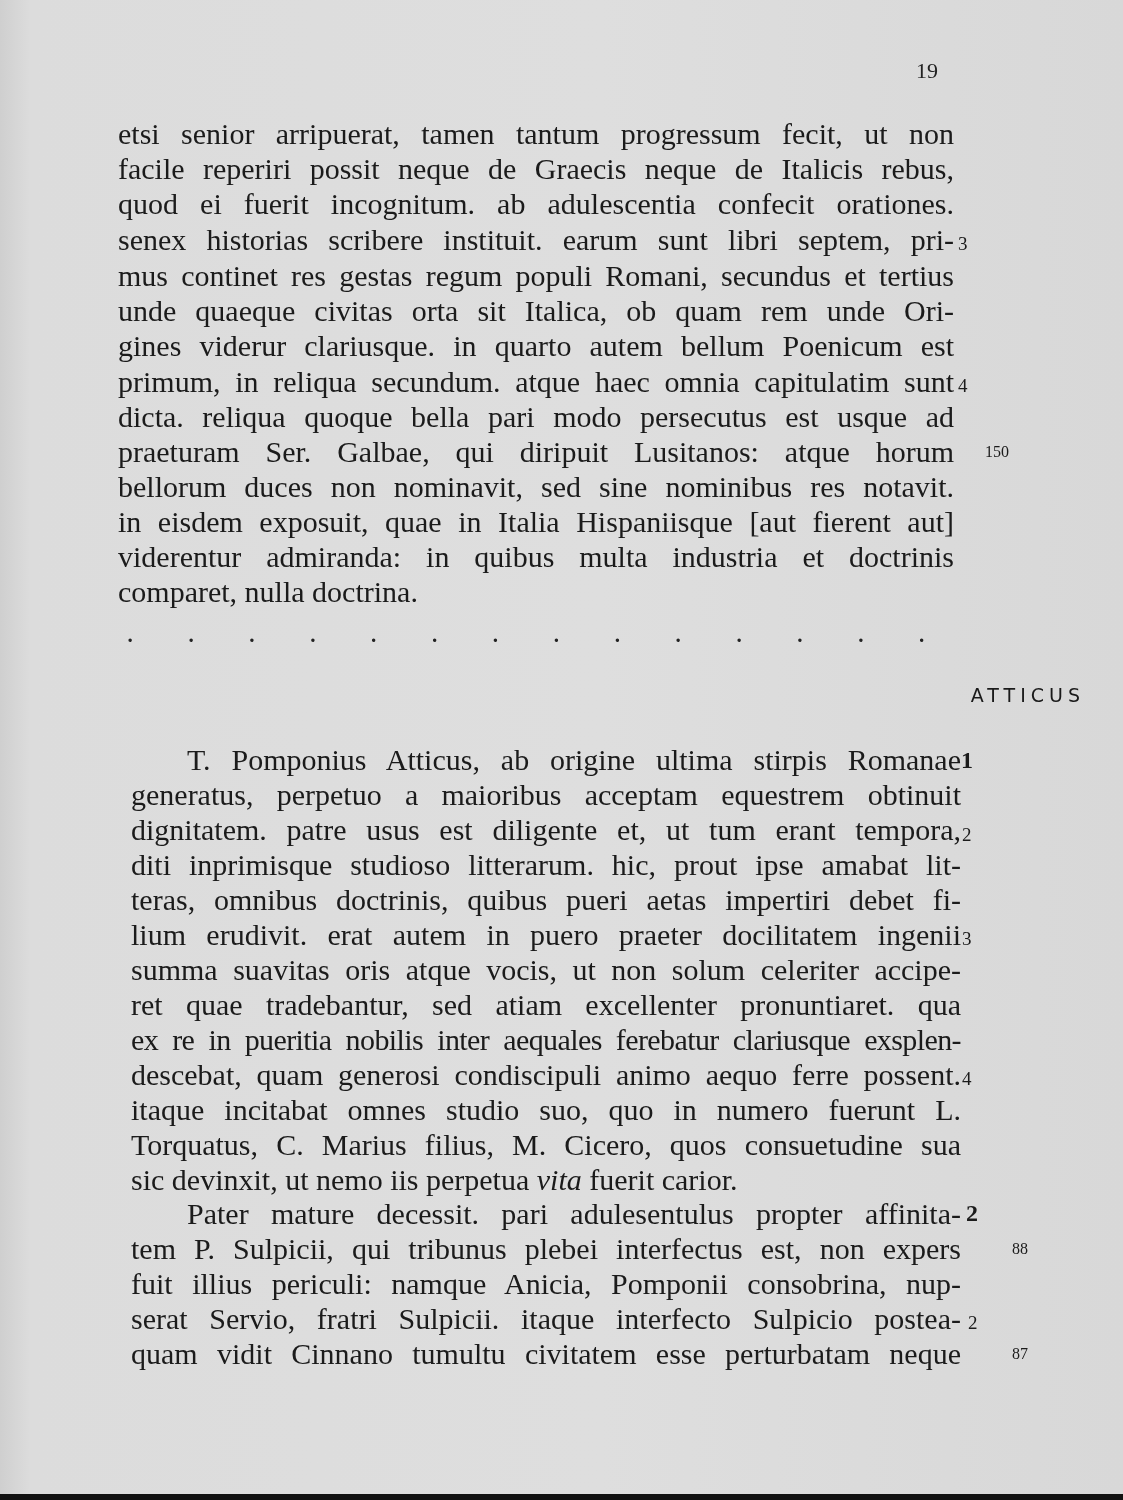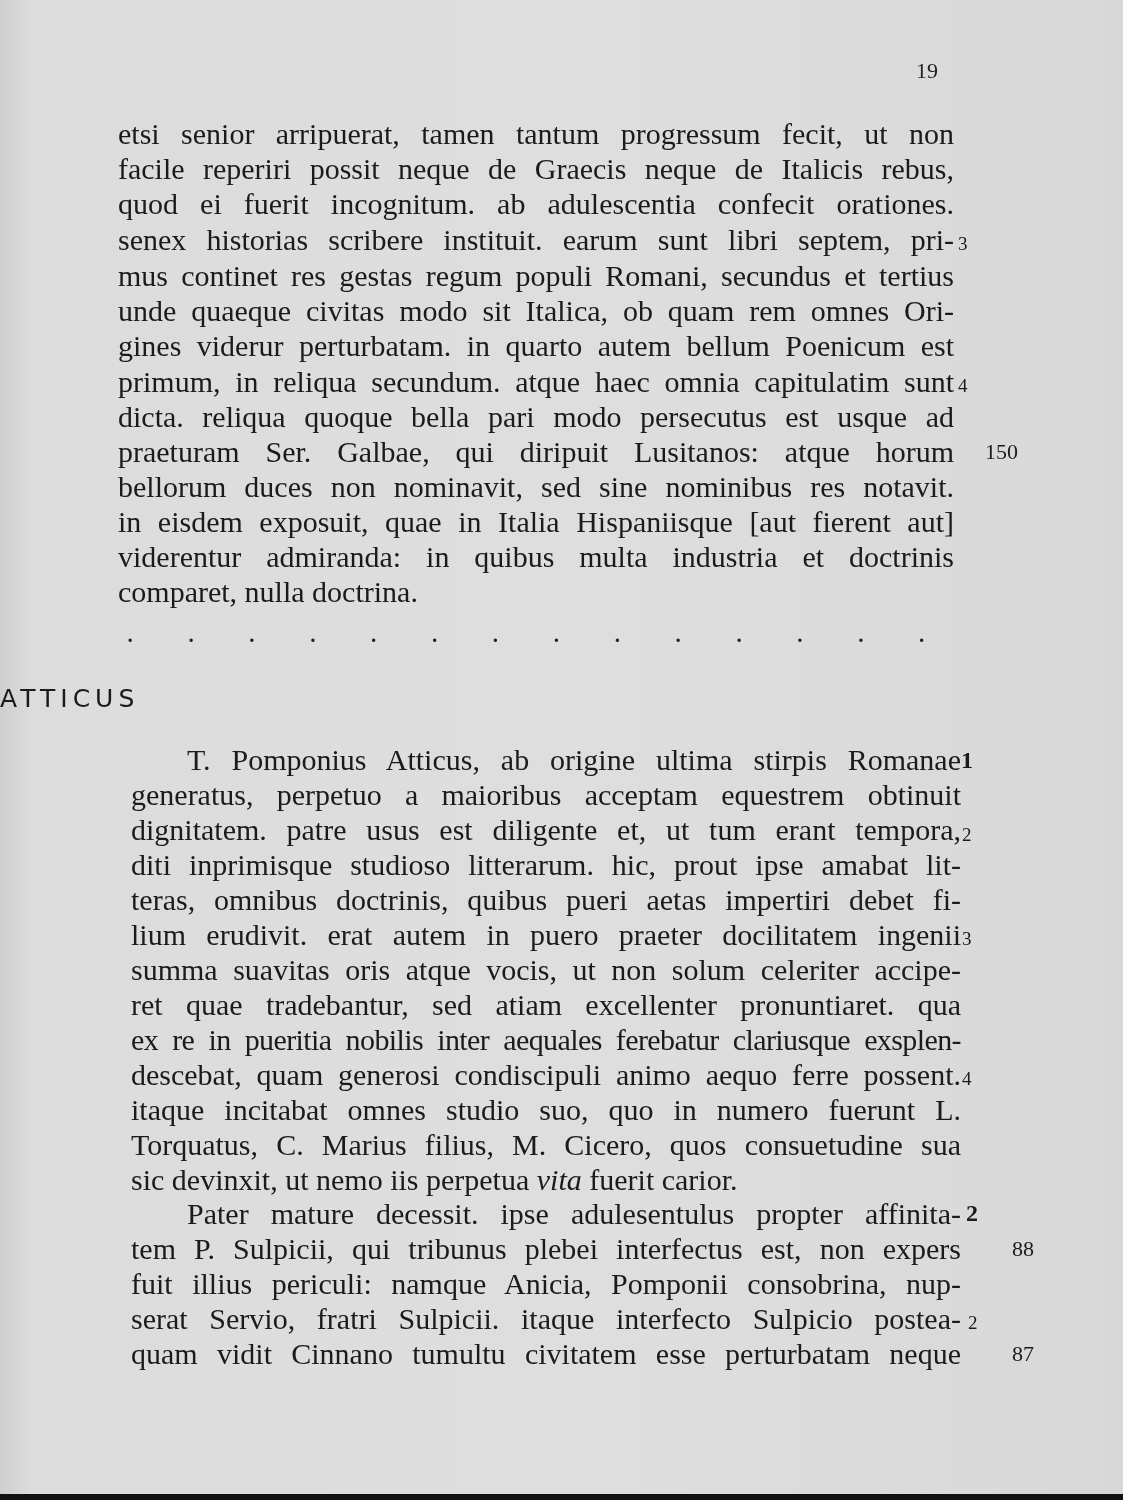--- a/index.html
+++ b/index.html
@@ -25,51 +25,51 @@
       font-size: 30px; line-height: 34px; height: 34px;
       white-space: nowrap; text-align: justify; text-align-last: justify;
       color: #1b1b1b;
     }
     .line.last { text-align-last: left; }
     .line.indent { padding-left: 68px; width: 768px; }
     .line.b2 { left: 131px; width: 830px; }
     .line.b2.indent { left: 131px; padding-left: 56px; width: 774px; }
     .marg {
       position: absolute; font-family: "Liberation Serif", serif;
-      font-size: 22px; line-height: 34px; color: #1b1b1b;
+      font-size: 16px; line-height: 34px; color: #1b1b1b;
     }
     .marg.bold { font-weight: bold; font-size: 24px; }
     .marg.small { font-size: 19px; }
     .dots {
       position: absolute; left: 126px; top: 618px; width: 800px;
       display: flex; justify-content: space-between;
       font-size: 26px; color: #222;
     }
     .heading {
-      position: absolute; top: 684px; left: 0; width: 1085px; text-align: left;
+      position: absolute; top: 684px; left: 0; width: 1085px; text-align: right;
       font-family: "DejaVu Sans", "Liberation Sans", sans-serif;
-      font-size: 25px; letter-spacing: 5px; color: #1a1a1a;
+      font-size: 19px; letter-spacing: 5px; color: #1a1a1a;
     }
     em { font-style: italic; }
   </style>
 </head>
 <body>
 
 <div class="page">
 
   <div class="page-number">19</div>
 
   <div>
     <div class="line" style="top:117px">etsi senior arripuerat, tamen tantum progressum fecit, ut non</div>
     <div class="line" style="top:152px">facile reperiri possit neque de Graecis neque de Italicis rebus,</div>
     <div class="line" style="top:187px">quod ei fuerit incognitum. ab adulescentia confecit orationes.</div>
     <div class="line" style="top:223px">senex historias scribere instituit. earum sunt libri septem, pri-</div>
     <div class="line" style="top:259px">mus continet res gestas regum populi Romani, secundus et tertius</div>
-    <div class="line" style="top:294px">unde quaeque civitas modo sit Italica, ob quam rem omnes Ori-</div>
-    <div class="line" style="top:329px">gines viderur perturbatam. in quarto autem bellum Poenicum est</div>
+    <div class="line" style="top:294px">unde quaeque civitas orta sit Italica, ob quam rem unde Ori-</div>
+    <div class="line" style="top:329px">gines viderur clariusque. in quarto autem bellum Poenicum est</div>
     <div class="line" style="top:365px">primum, in reliqua secundum. atque haec omnia capitulatim sunt</div>
     <div class="line" style="top:400px">dicta. reliqua quoque bella pari modo persecutus est usque ad</div>
     <div class="line" style="top:435px">praeturam Ser. Galbae, qui diripuit Lusitanos: atque horum</div>
     <div class="line" style="top:470px">bellorum duces non nominavit, sed sine nominibus res notavit.</div>
     <div class="line" style="top:505px">in eisdem exposuit, quae in Italia Hispaniisque [aut fierent aut]</div>
     <div class="line" style="top:540px">viderentur admiranda: in quibus multa industria et doctrinis</div>
     <div class="line last" style="top:575px">comparet, nulla doctrina.</div>
 
     <div class="marg small" style="left:958px; top:227px">3</div>
     <div class="marg small" style="left:958px; top:369px">4</div>
@@ -113,21 +113,21 @@
       <em>vita</em><span> fuerit carior.</span>
     </div>
 
     <div class="marg bold" style="left:961px; top:743px">1</div>
     <div class="marg small" style="left:962px; top:818px">2</div>
     <div class="marg small" style="left:962px; top:922px">3</div>
     <div class="marg small" style="left:962px; top:1062px">4</div>
   </div>
 
   <div>
-    <div class="line b2 indent" style="top:1197px">Pater mature decessit. ipse adulesentulus propter affinita-</div>
+    <div class="line b2 indent" style="top:1197px">Pater mature decessit. pari adulesentulus propter affinita-</div>
     <div class="line b2" style="top:1232px">tem P. Sulpicii, qui tribunus plebei interfectus est, non expers</div>
     <div class="line b2" style="top:1267px">fuit illius periculi: namque Anicia, Pomponii consobrina, nup-</div>
     <div class="line b2" style="top:1302px">serat Servio, fratri Sulpicii. itaque interfecto Sulpicio postea-</div>
     <div class="line b2" style="top:1337px">quam vidit Cinnano tumultu civitatem esse perturbatam neque</div>
 
     <div class="marg bold" style="left:966px; top:1196px">2</div>
     <div class="marg" style="left:1012px; top:1232px">88</div>
     <div class="marg small" style="left:968px; top:1306px">2</div>
     <div class="marg" style="left:1012px; top:1337px">87</div>
   </div>

